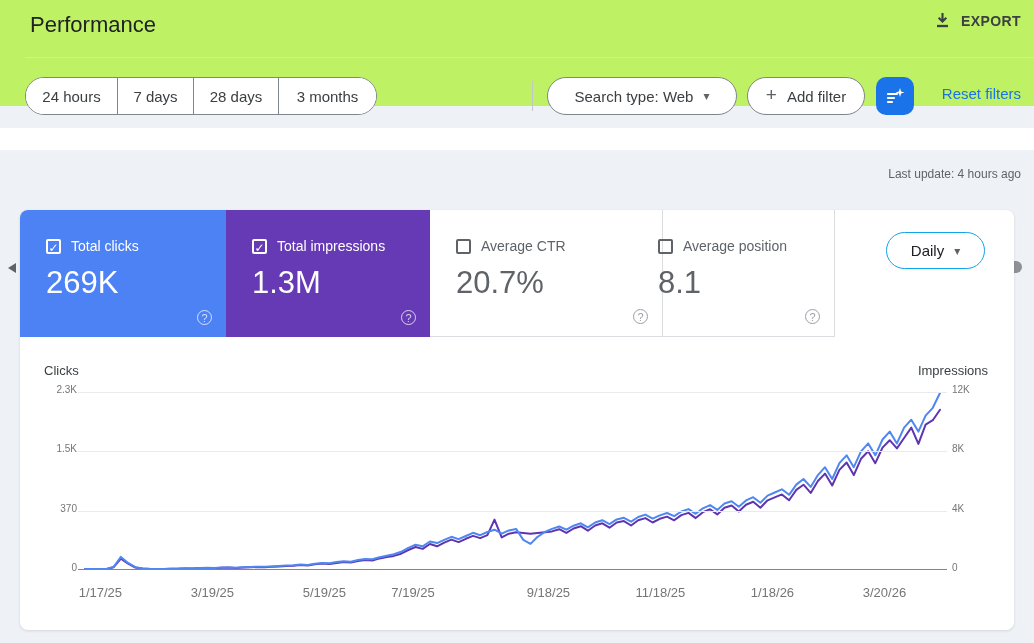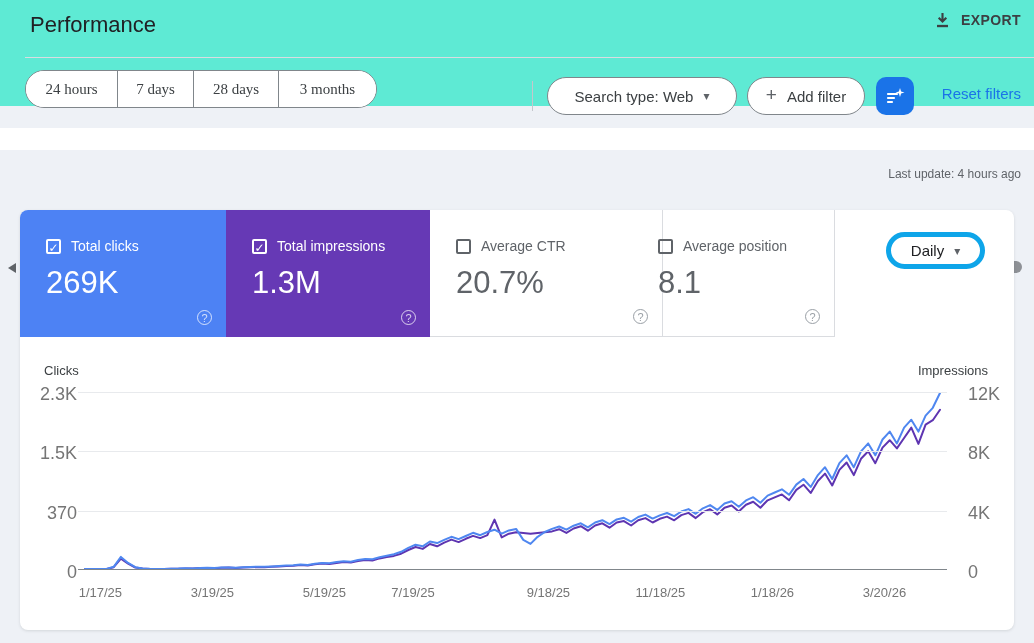--- a/index.html
+++ b/index.html
@@ -1,27 +1,27 @@
 <!DOCTYPE html>
 <html><head>
 <meta charset="utf-8">
 <style>
   * { margin:0; padding:0; box-sizing:border-box; }
   html,body { width:1034px; height:643px; }
   body { font-family:"Liberation Sans","DejaVu Sans",sans-serif; background:#eef1f6; position:relative; overflow:hidden; color:#202124; }
 
   
-  .topbar { position:absolute; left:0; top:0; width:1034px; height:106px; background:#5eead4; }
+  .topbar { position:absolute; left:0; top:0; width:1034px; height:106px; background:#bef264; }
   .page-title { position:absolute; left:30px; top:12px; font-size:22px; font-weight:400; color:#202124; }
-  .export-btn { position:absolute; right:13px; top:12px; display:flex; gap:10px; background:none; border:none; cursor:pointer; color:#3c4043; font-family:inherit; }
+  .export-btn { position:absolute; right:13px; top:12px; display:flex; align-items:center; gap:10px; background:none; border:none; cursor:pointer; color:#3c4043; font-family:inherit; }
   .export-btn span { font-size:14px; font-weight:700; letter-spacing:.4px; color:#3c4043; }
   .hdr-divider { position:absolute; left:25px; right:0; top:57px; height:1px; background:#dadce0; }
 
   
-  .range-tabs { position:absolute; left:25px; top:70px; height:38px; display:flex; border:1px solid #80868b; border-radius:19px; overflow:hidden; background:#fff;font-family:Liberation Serif, serif; }
+  .range-tabs { position:absolute; left:25px; top:77px; height:38px; display:flex; border:1px solid #80868b; border-radius:19px; overflow:hidden; background:#fff; }
   .range-tab { border:none; background:#fff; font-family:inherit; font-size:15px; color:#3c4043; cursor:pointer; border-right:1px solid #80868b; padding:0; }
   .range-tab:last-child { border-right:none; }
   .range-tab.selected { background:#d3e3fd; color:#174ea6; font-weight:500; }
   .range-tab .caret { color:#174ea6; font-size:12px; margin-left:8px; }
   .t0{width:92px}.t1{width:76px}.t2{width:85px}.t3{width:97px}.t4{width:137px}
 
   .vsep { position:absolute; left:532px; top:81px; height:30px; width:1px; background:#c4c7cc; }
 
   .pill-btn { position:absolute; top:77px; height:38px; border:1px solid #80868b; border-radius:19px; background:#fff; font-family:inherit; font-size:15px; color:#3c4043; cursor:pointer; display:flex; align-items:center; justify-content:center; gap:10px; }
   .pill-btn .caret { color:#5f6368; font-size:12px; }
@@ -51,31 +51,31 @@
   .tile .row { position:absolute; left:26px; top:28px; display:flex; align-items:center; gap:10px; }
   .cb { width:15px; height:15px; border:2px solid #5f6368; border-radius:2px; font-size:12px; line-height:14px; text-align:center; color:#fff; font-weight:700; }
   .tile.colored .cb { border-color:#fff; }
   .tile .label { font-size:14px; color:#5f6368; }
   .tile.colored .label { color:#fff; }
   .tile .value { position:absolute; left:26px; top:55px; font-size:31px; color:#5f6368; }
   .tile.colored .value { color:#fff; }
   .help { position:absolute; right:14px; bottom:12px; width:15px; height:15px; border:1.5px solid #9aa0a6; border-radius:50%; font-size:11px; line-height:15px; text-align:center; color:#9aa0a6; }
   .tile.colored .help { border-color:rgba(255,255,255,.75); color:rgba(255,255,255,.75); }
 
-  .daily-btn { position:absolute; left:866px; top:22px; width:99px; height:37px; border:5px solid #0ea5e9; border-radius:19px; background:#fff; font-family:inherit; font-size:15px; color:#202124; cursor:pointer; display:flex; align-items:center; justify-content:center; gap:10px; }
+  .daily-btn { position:absolute; left:866px; top:22px; width:99px; height:37px; border:1px solid #0ea5e9; border-radius:19px; background:#fff; font-family:inherit; font-size:15px; color:#202124; cursor:pointer; display:flex; align-items:center; justify-content:center; gap:10px; }
   .daily-btn .caret { color:#5f6368; font-size:12px; }
 
   
   .axis-name { position:absolute; top:153px; font-size:13px; color:#3c4043; }
   .axis-name.left { left:24px; }
   .axis-name.right { right:26px; }
   .plot { position:absolute; left:65px; top:182px; width:855px; height:178px; }
   .grid { position:absolute; left:-7px; right:-7px; height:1px; background:#e8eaed; }
   .grid.dark { background:#80868b; }
-  .ytick { position:absolute; font-size:18px; color:#757575;padding-left:16px; }
+  .ytick { position:absolute; font-size:10px; color:#757575; }
   .ytick.left { left:0; width:57px; text-align:right; }
   .ytick.right { left:932px; }
   .xtick { position:absolute; top:375px; font-size:13px; color:#757575; transform:translateX(-50%); white-space:nowrap; }
   svg.series { position:absolute; left:0; top:0; width:855px; height:178px; overflow:visible; }
 </style>
 </head>
 <body>
 
 <div class="app">
 

